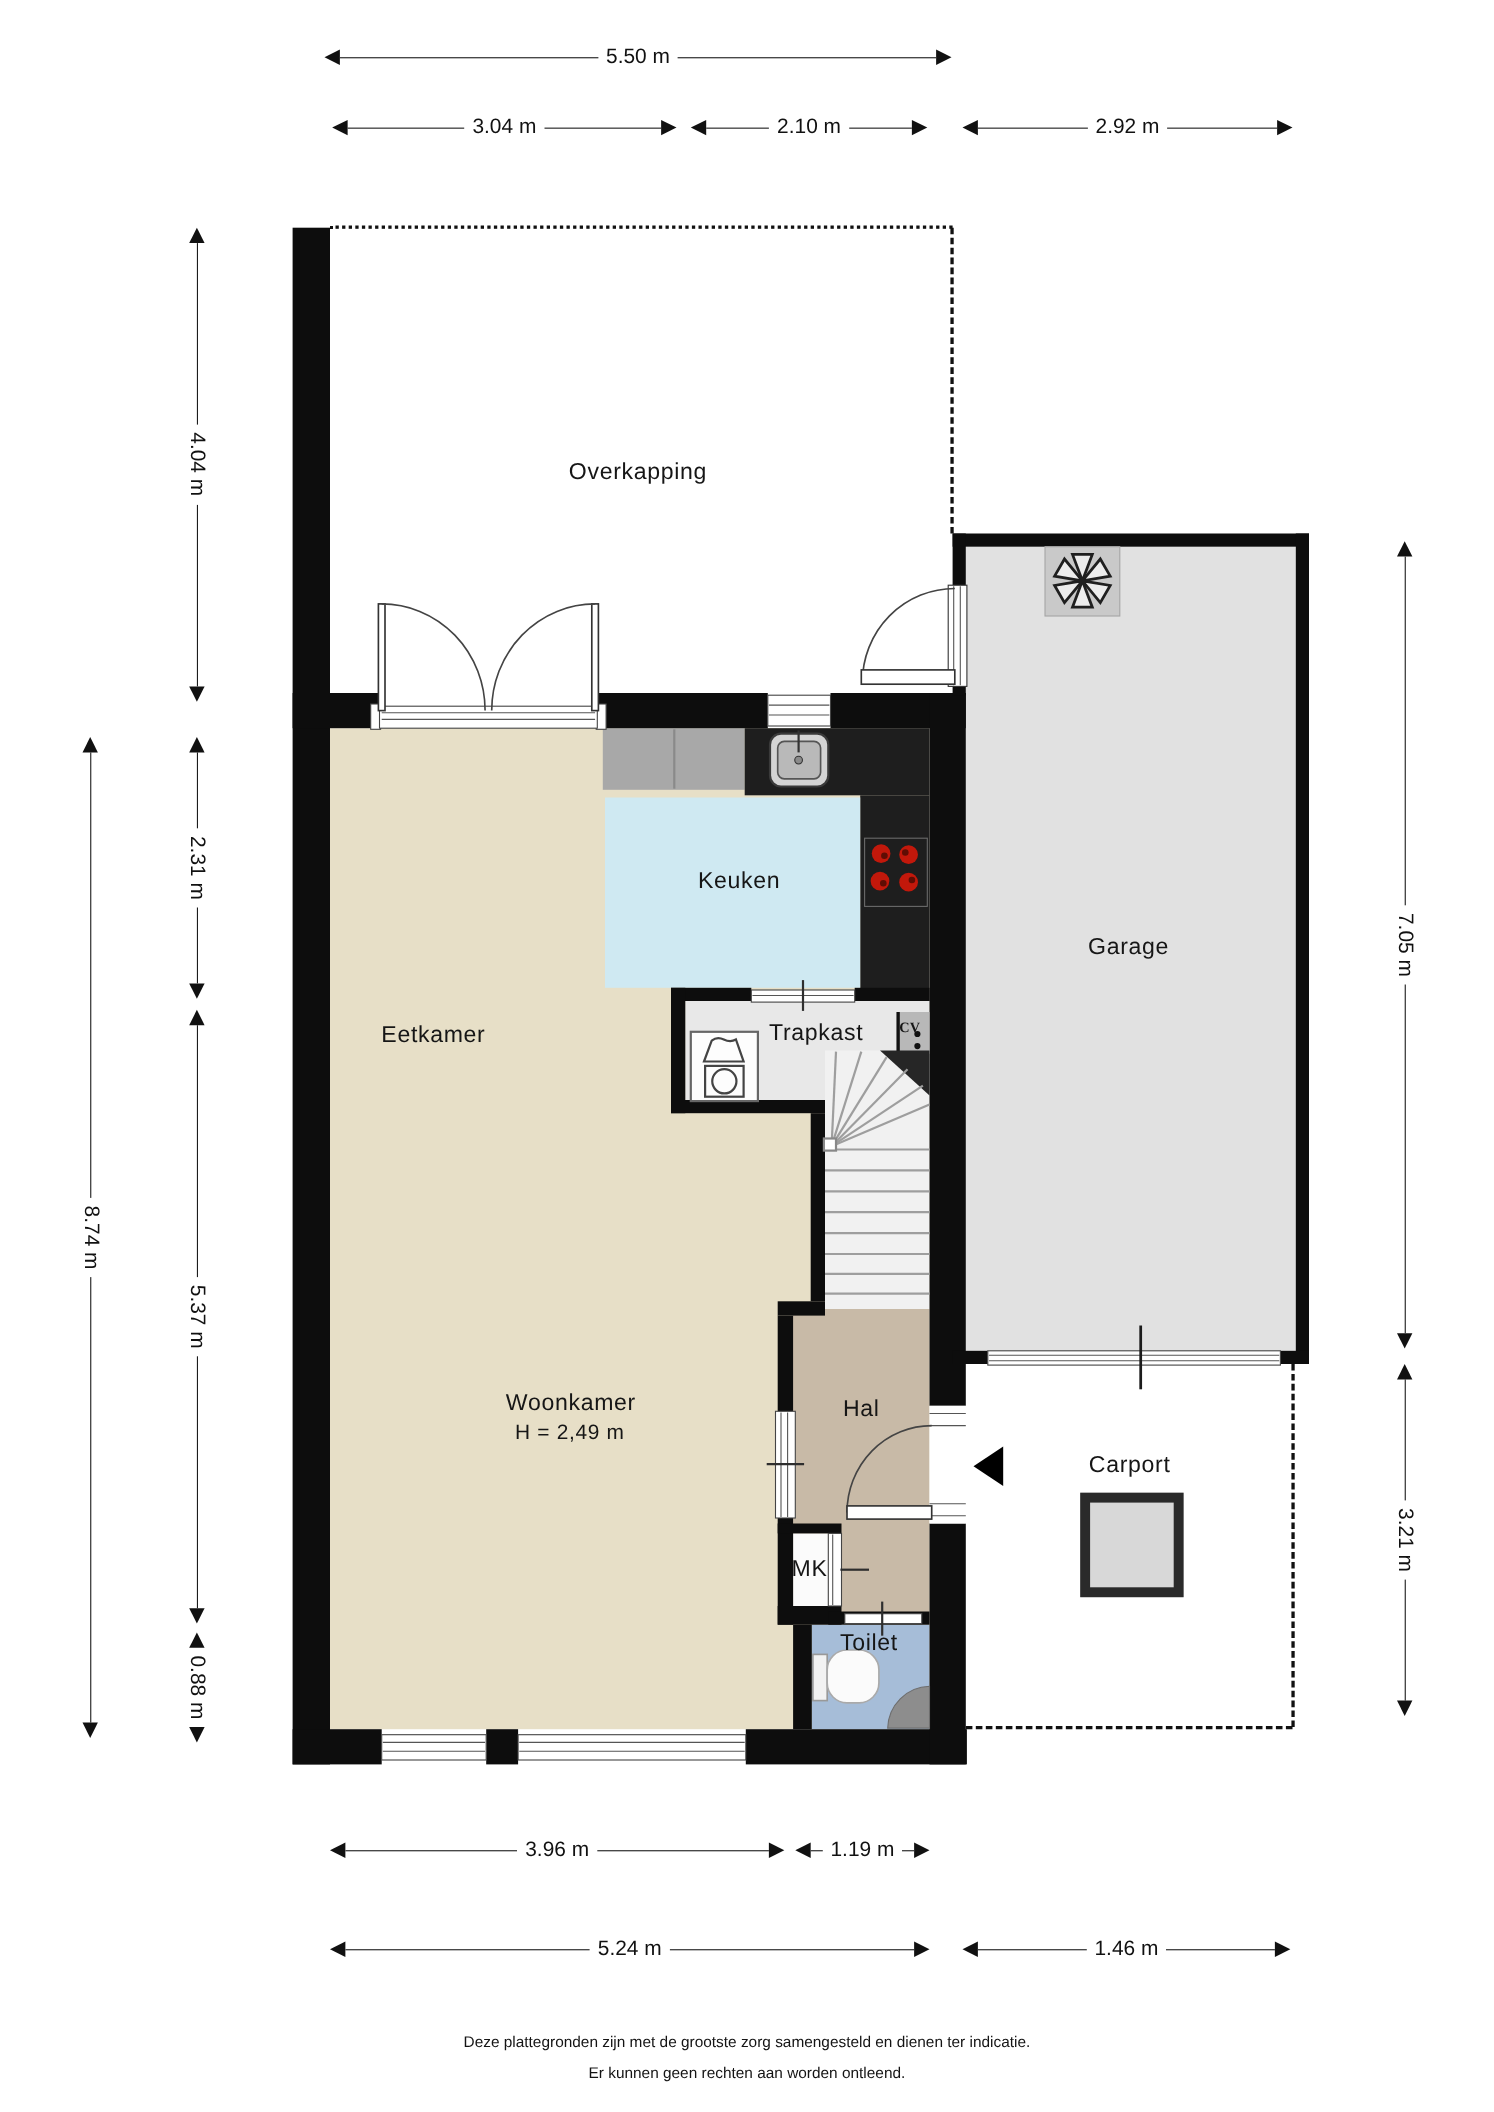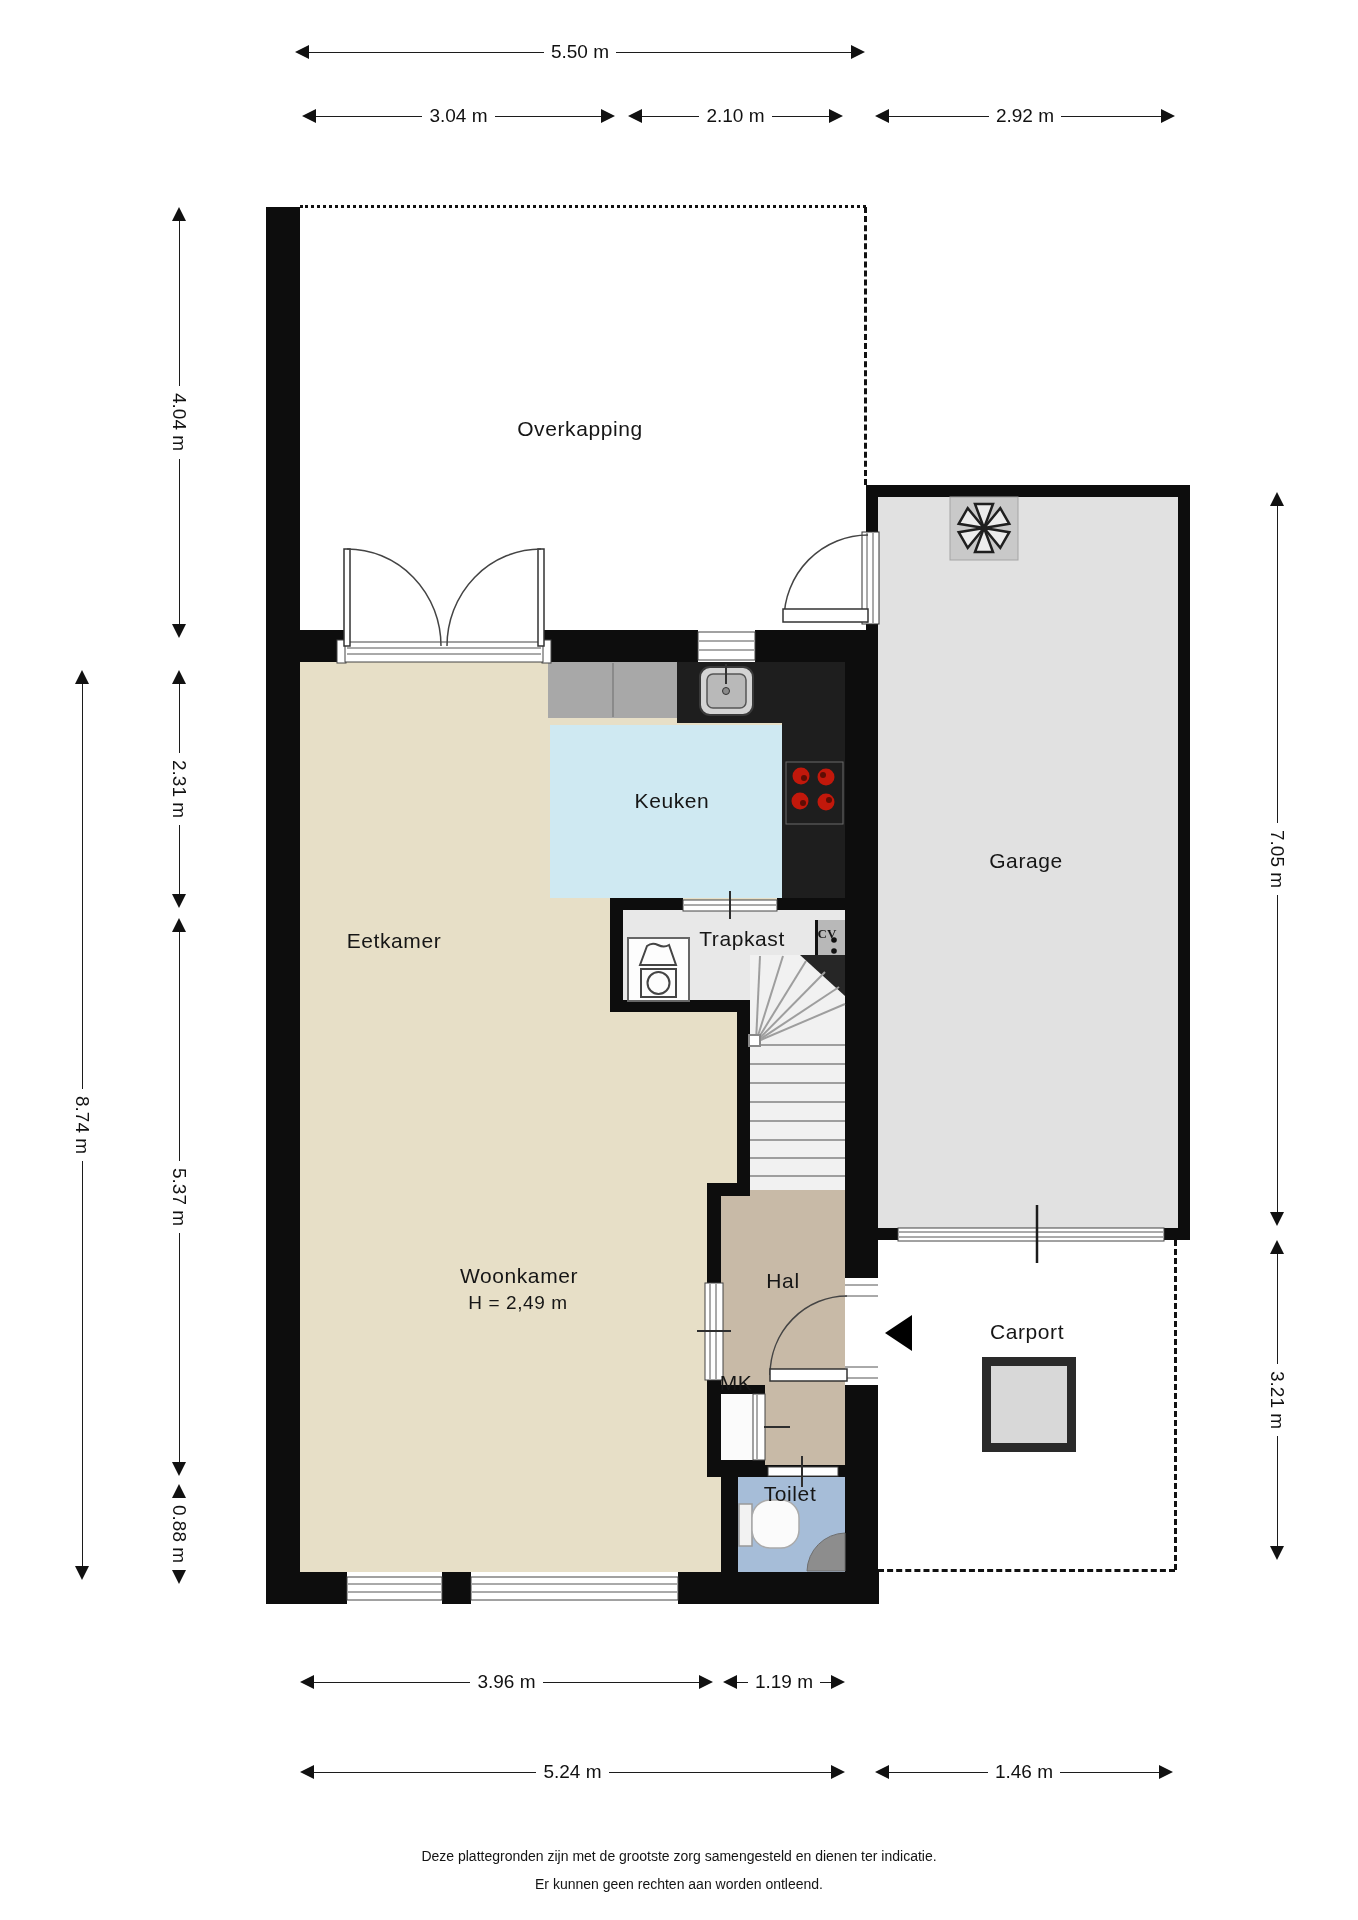--- a/index.html
+++ b/index.html
@@ -250,21 +250,21 @@
   <div class="rlabel" style="left:580px;top:417px;">Overkapping</div>
   <div class="rlabel" style="left:672px;top:789px;">Keuken</div>
   <div class="rlabel" style="left:394px;top:929px;">Eetkamer</div>
   <div class="rlabel" style="left:742px;top:927px;">Trapkast</div>
   <div class="rlabel tiny" style="left:827px;top:922px;font-family:Liberation Serif, serif;">CV</div>
   <div class="rlabel" style="left:1026px;top:849px;">Garage</div>
   <div class="rlabel" style="left:519px;top:1264px;">Woonkamer</div>
   <div class="rlabel small" style="left:518px;top:1291px;">H = 2,49 m</div>
   <div class="rlabel" style="left:783px;top:1269px;">Hal</div>
   <div class="rlabel" style="left:1027px;top:1320px;">Carport</div>
-  <div class="rlabel" style="left:736px;top:1371px;">MK</div>
+  <div class="rlabel" style="left:736px;top:1415px;">MK</div>
   <div class="rlabel" style="left:790px;top:1482px;">Toilet</div>
 
   <div class="dim" style="left:295px;top:41px;width:570px;">
     <span class="ah w"></span>
       <span class="ln"></span>
       <span class="lbl">5.50 m</span>
       <span class="ln"></span>
       <span class="ah e"></span>
   </div>
   <div class="dim" style="left:302px;top:105px;width:313px;">

